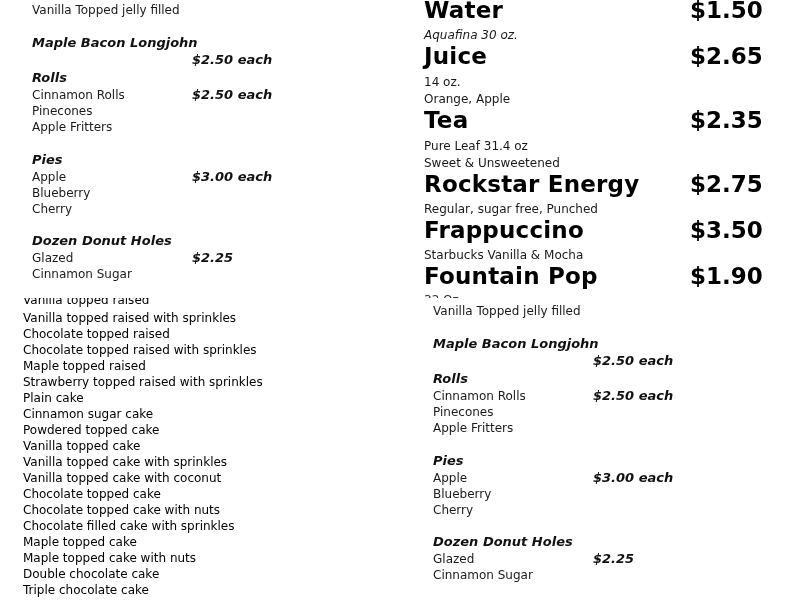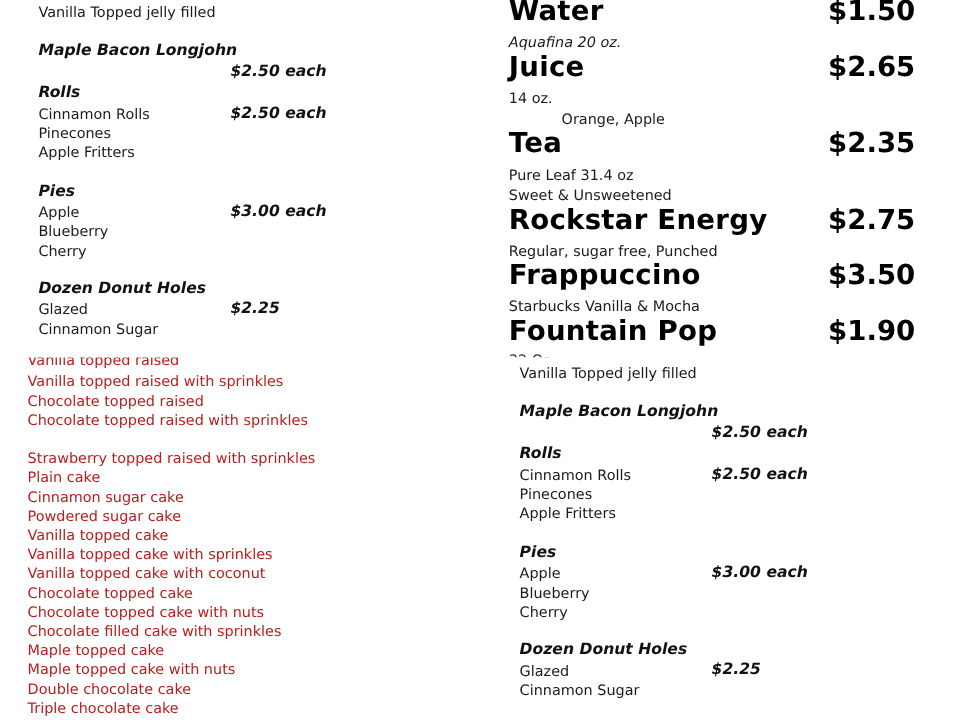--- a/index.html
+++ b/index.html
@@ -20,21 +20,21 @@
     
     #drinks { left: 400px; top: 0; width: 400px; height: 298px; }
     .drink-name { position: absolute; left: 24px; font-family: "DejaVu Sans", sans-serif; font-weight: bold; font-size: 23px; letter-spacing: 0.2px; color: #000; white-space: nowrap; }
     .drink-price { position: absolute; left: 290px; font-family: "DejaVu Sans", sans-serif; font-weight: bold; font-size: 23px; color: #000; white-space: nowrap; }
     .drink-desc { position: absolute; left: 24px; font-size: 12px; line-height: 16px; color: #1a1a1a; white-space: nowrap; }
     .drink-desc.italic { font-style: italic; }
     .cut-text { position: absolute; left: 24px; top: 292px; font-size: 12px; color: #333; white-space: nowrap; height: 6px; overflow: hidden; line-height: 16px; }
 
     
     #donut-list { left: 0; top: 298px; width: 400px; height: 302px; }
-    .donut-line { position: absolute; left: 23px; font-size: 12px; line-height: 16px; color: #b91c1c; white-space: nowrap; }
+    .donut-line { position: absolute; left: 23px; font-size: 12px; line-height: 16px; color: #000000; white-space: nowrap; }
   </style>
 </head>
 <body>
 
 <div class="panel pastry" id="pastry-top">
   <div class="line" style="left:32px; top:2px;">Vanilla Topped jelly filled</div>
 
   <div class="cat" style="left:32px; top:35px;">Maple Bacon Longjohn</div>
   <div class="price" style="left:192px; top:35px;">$2.50 each</div>
 
@@ -52,26 +52,26 @@
 
   <div class="cat" style="left:32px; top:233px;">Dozen Donut Holes</div>
   <div class="price" style="left:192px; top:233px;">$2.25</div>
   <div class="line" style="left:32px; top:250px;">Glazed</div>
   <div class="line" style="left:32px; top:266px;">Cinnamon Sugar</div>
 </div>
 
 <div class="panel" id="drinks">
   <div class="drink-name" style="top:-3px;">Water</div>
   <div class="drink-price" style="top:-3px;">$1.50</div>
-  <div class="drink-desc italic" style="top:27px;">Aquafina 20 oz.</div>
+  <div class="drink-desc italic" style="top:27px;">Aquafina 30 oz.</div>
 
   <div class="drink-name" style="top:43px;">Juice</div>
   <div class="drink-price" style="top:43px;">$2.65</div>
   <div class="drink-desc" style="top:74px;">14 oz.</div>
-  <div class="drink-desc" style="top:91px;margin-left:44px;">Orange, Apple</div>
+  <div class="drink-desc" style="top:91px;">Orange, Apple</div>
 
   <div class="drink-name" style="top:107px;">Tea</div>
   <div class="drink-price" style="top:107px;">$2.35</div>
   <div class="drink-desc" style="top:138px;">Pure Leaf 31.4 oz</div>
   <div class="drink-desc" style="top:155px;">Sweet &amp; Unsweetened</div>
 
   <div class="drink-name" style="top:171px;">Rockstar Energy</div>
   <div class="drink-price" style="top:171px;">$2.75</div>
   <div class="drink-desc" style="top:201px;">Regular, sugar free, Punched</div>
 
@@ -82,24 +82,25 @@
   <div class="drink-name" style="top:263px;">Fountain Pop</div>
   <div class="drink-price" style="top:263px;">$1.90</div>
   <div class="cut-text">32 Oz. ...</div>
 </div>
 
 <div class="panel" id="donut-list">
   <div class="donut-line" style="top:-6px;">Vanilla topped raised</div>
   <div class="donut-line" style="top:12px;">Vanilla topped raised with sprinkles</div>
   <div class="donut-line" style="top:28px;">Chocolate topped raised</div>
   <div class="donut-line" style="top:44px;">Chocolate topped raised with sprinkles</div>
+  <div class="donut-line" style="top:60px;">Maple topped raised</div>
   <div class="donut-line" style="top:76px;">Strawberry topped raised with sprinkles</div>
   <div class="donut-line" style="top:92px;">Plain cake</div>
   <div class="donut-line" style="top:108px;">Cinnamon sugar cake</div>
-  <div class="donut-line" style="top:124px;">Powdered sugar cake</div>
+  <div class="donut-line" style="top:124px;">Powdered topped cake</div>
   <div class="donut-line" style="top:140px;">Vanilla topped cake</div>
   <div class="donut-line" style="top:156px;">Vanilla topped cake with sprinkles</div>
   <div class="donut-line" style="top:172px;">Vanilla topped cake with coconut</div>
   <div class="donut-line" style="top:188px;">Chocolate topped cake</div>
   <div class="donut-line" style="top:204px;">Chocolate topped cake with nuts</div>
   <div class="donut-line" style="top:220px;">Chocolate filled cake with sprinkles</div>
   <div class="donut-line" style="top:236px;">Maple topped cake</div>
   <div class="donut-line" style="top:268px;">Double chocolate cake</div>
   <div class="donut-line" style="top:252px;">Maple topped cake with nuts</div>
   <div class="donut-line" style="top:284px;">Triple chocolate cake</div>

